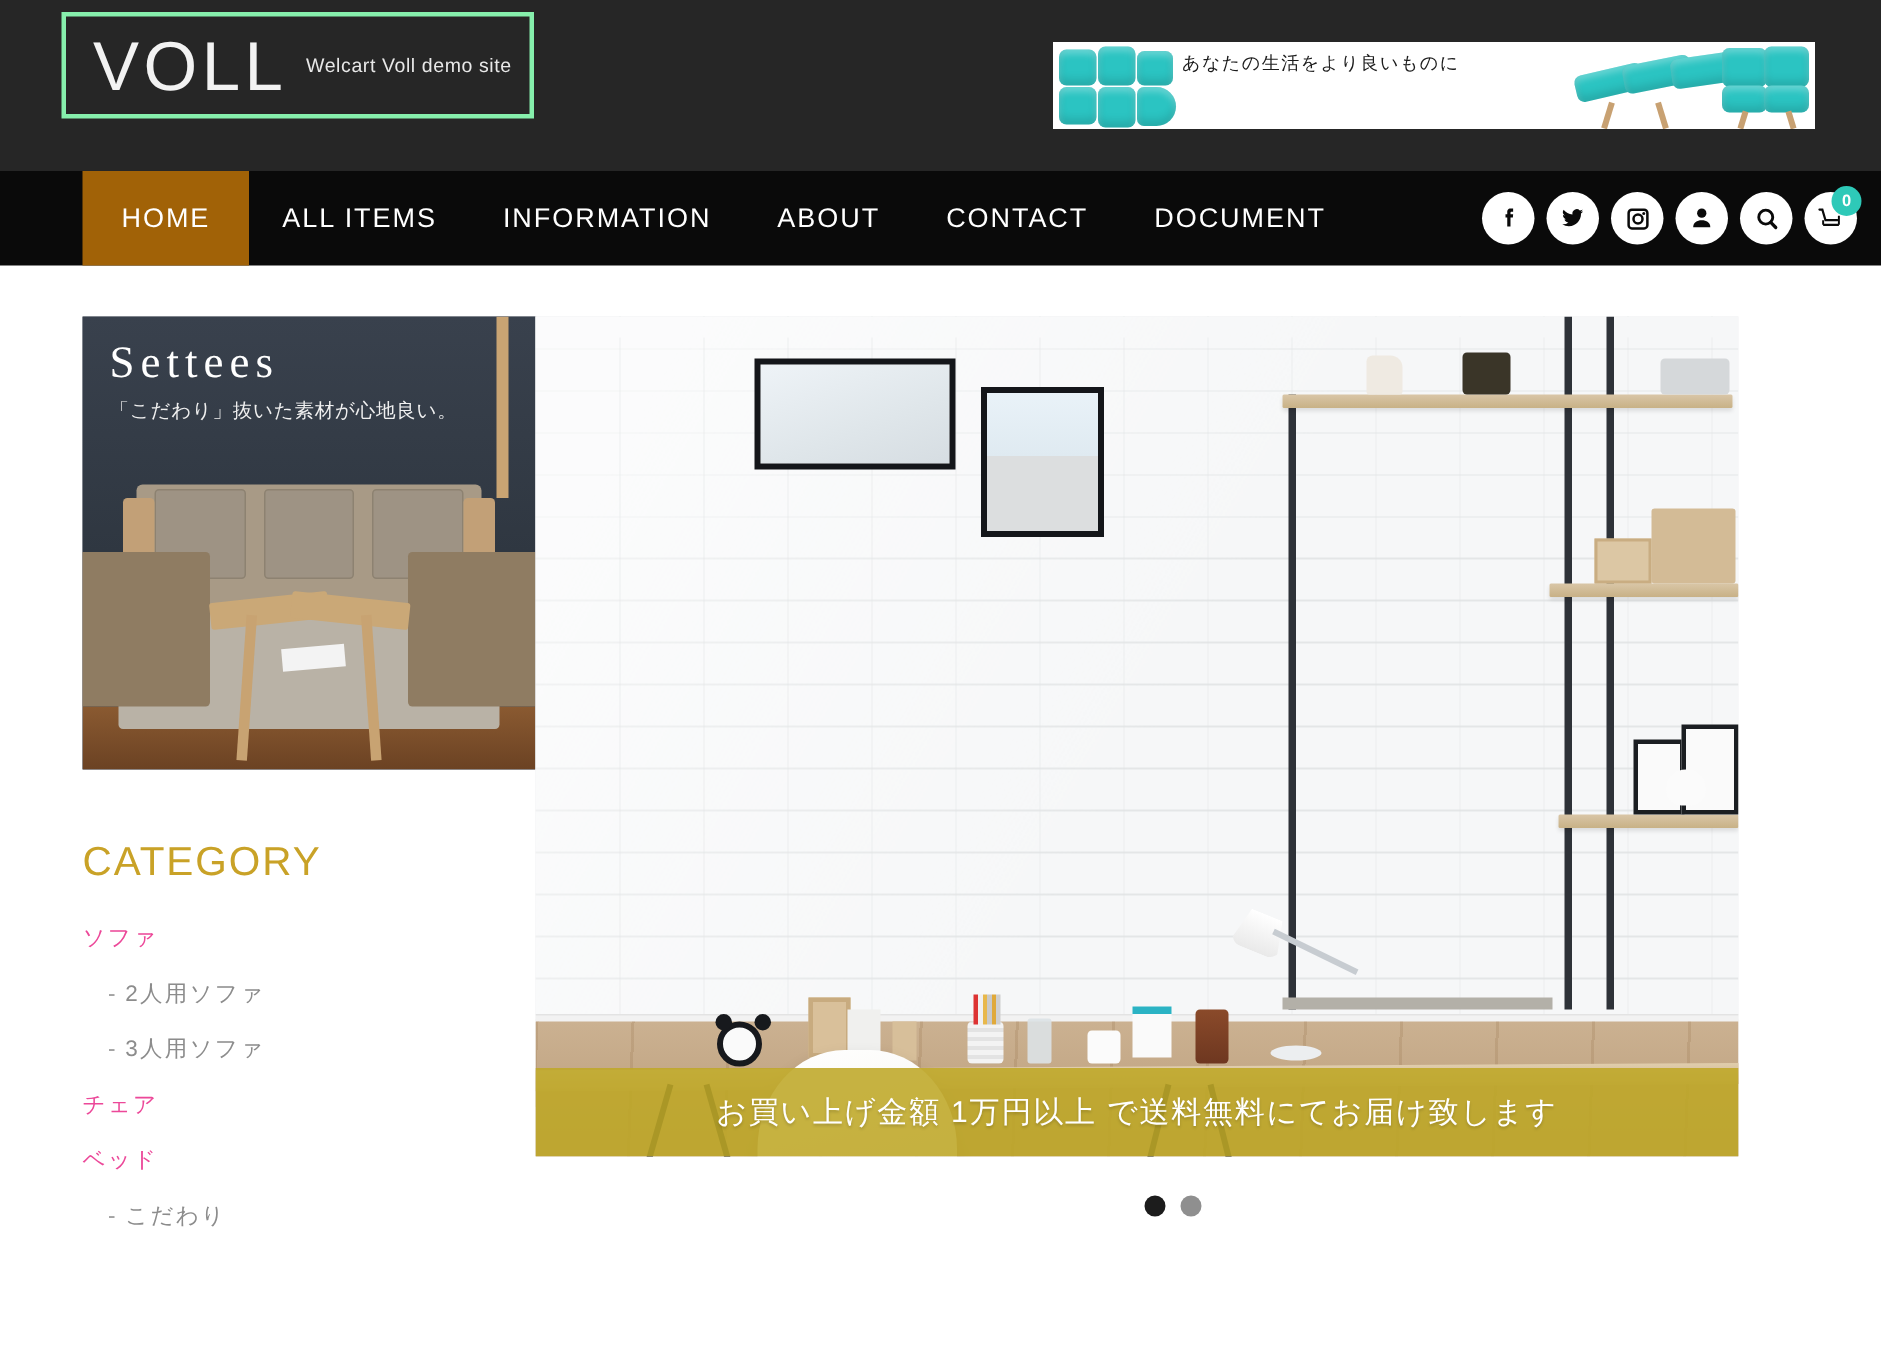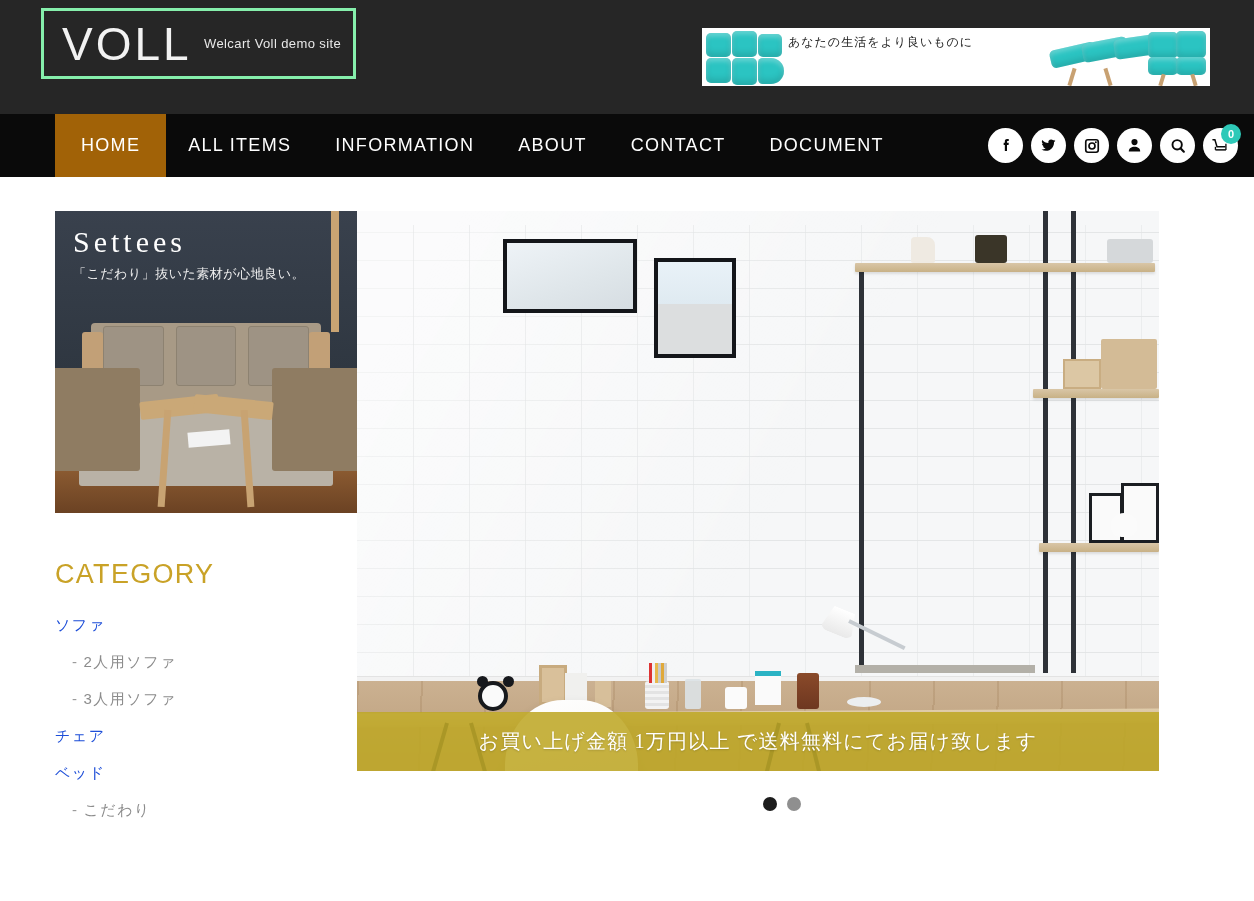--- a/index.html
+++ b/index.html
@@ -165,21 +165,21 @@
   .p-pole { position:absolute; right:6%; top:0; width:2.5%; height:40%;
     background:#c9a473; }
 
   .cat-title {
     margin-top:46px;
     font-size:27px; color:#c9a227;
     font-weight:300; letter-spacing:1.3px;
   }
   .cat-list { margin-top:26px; }
   .cat-parent {
-    font-size:15px; color:#1d4ed8;
+    font-size:15px; color:#ec4899;
     letter-spacing:1.5px;
     margin-bottom:18px;
     cursor:pointer;
   }
   .cat-child {
     font-size:15px; color:#8c8c8c;
     letter-spacing:1.5px;
     margin:0 0 18px 17px;
     cursor:pointer;
   }
@@ -254,21 +254,21 @@
   .clock-bell { position:absolute; width:11px; height:11px; border-radius:50%; background:#17191d; }
   .lamp-head { position:absolute; width:34px; height:26px;
     background:linear-gradient(180deg,#ffffff,#e9e9e9);
     clip-path:polygon(18% 0,82% 0,100% 100%,0 100%);
     border-radius:4px 4px 8px 8px; transform:rotate(22deg); }
   .lamp-arm { position:absolute; height:4px; background:#c7ccd1; transform-origin:left center; }
 
   .promo-bar {
     position:absolute; left:0; bottom:0; width:100%; height:59px;
     background:rgba(190,167,39,.88);
-    display:flex; align-items:center; justify-content:center;font-family:Liberation Serif, serif;
+    display:flex; align-items:center; justify-content:center;
   }
   .promo-bar span {
     color:#ffffff; font-size:20px; letter-spacing:1.2px; font-weight:500;
     text-shadow:0 1px 2px rgba(0,0,0,.18);
   }
 
   .dots { display:flex; justify-content:center; gap:10px; margin-top:26px; }
   .dot { width:14px; height:14px; border-radius:50%; background:#8f8f8f; cursor:pointer; }
   .dot.active { background:#1c1c1c; }
 

